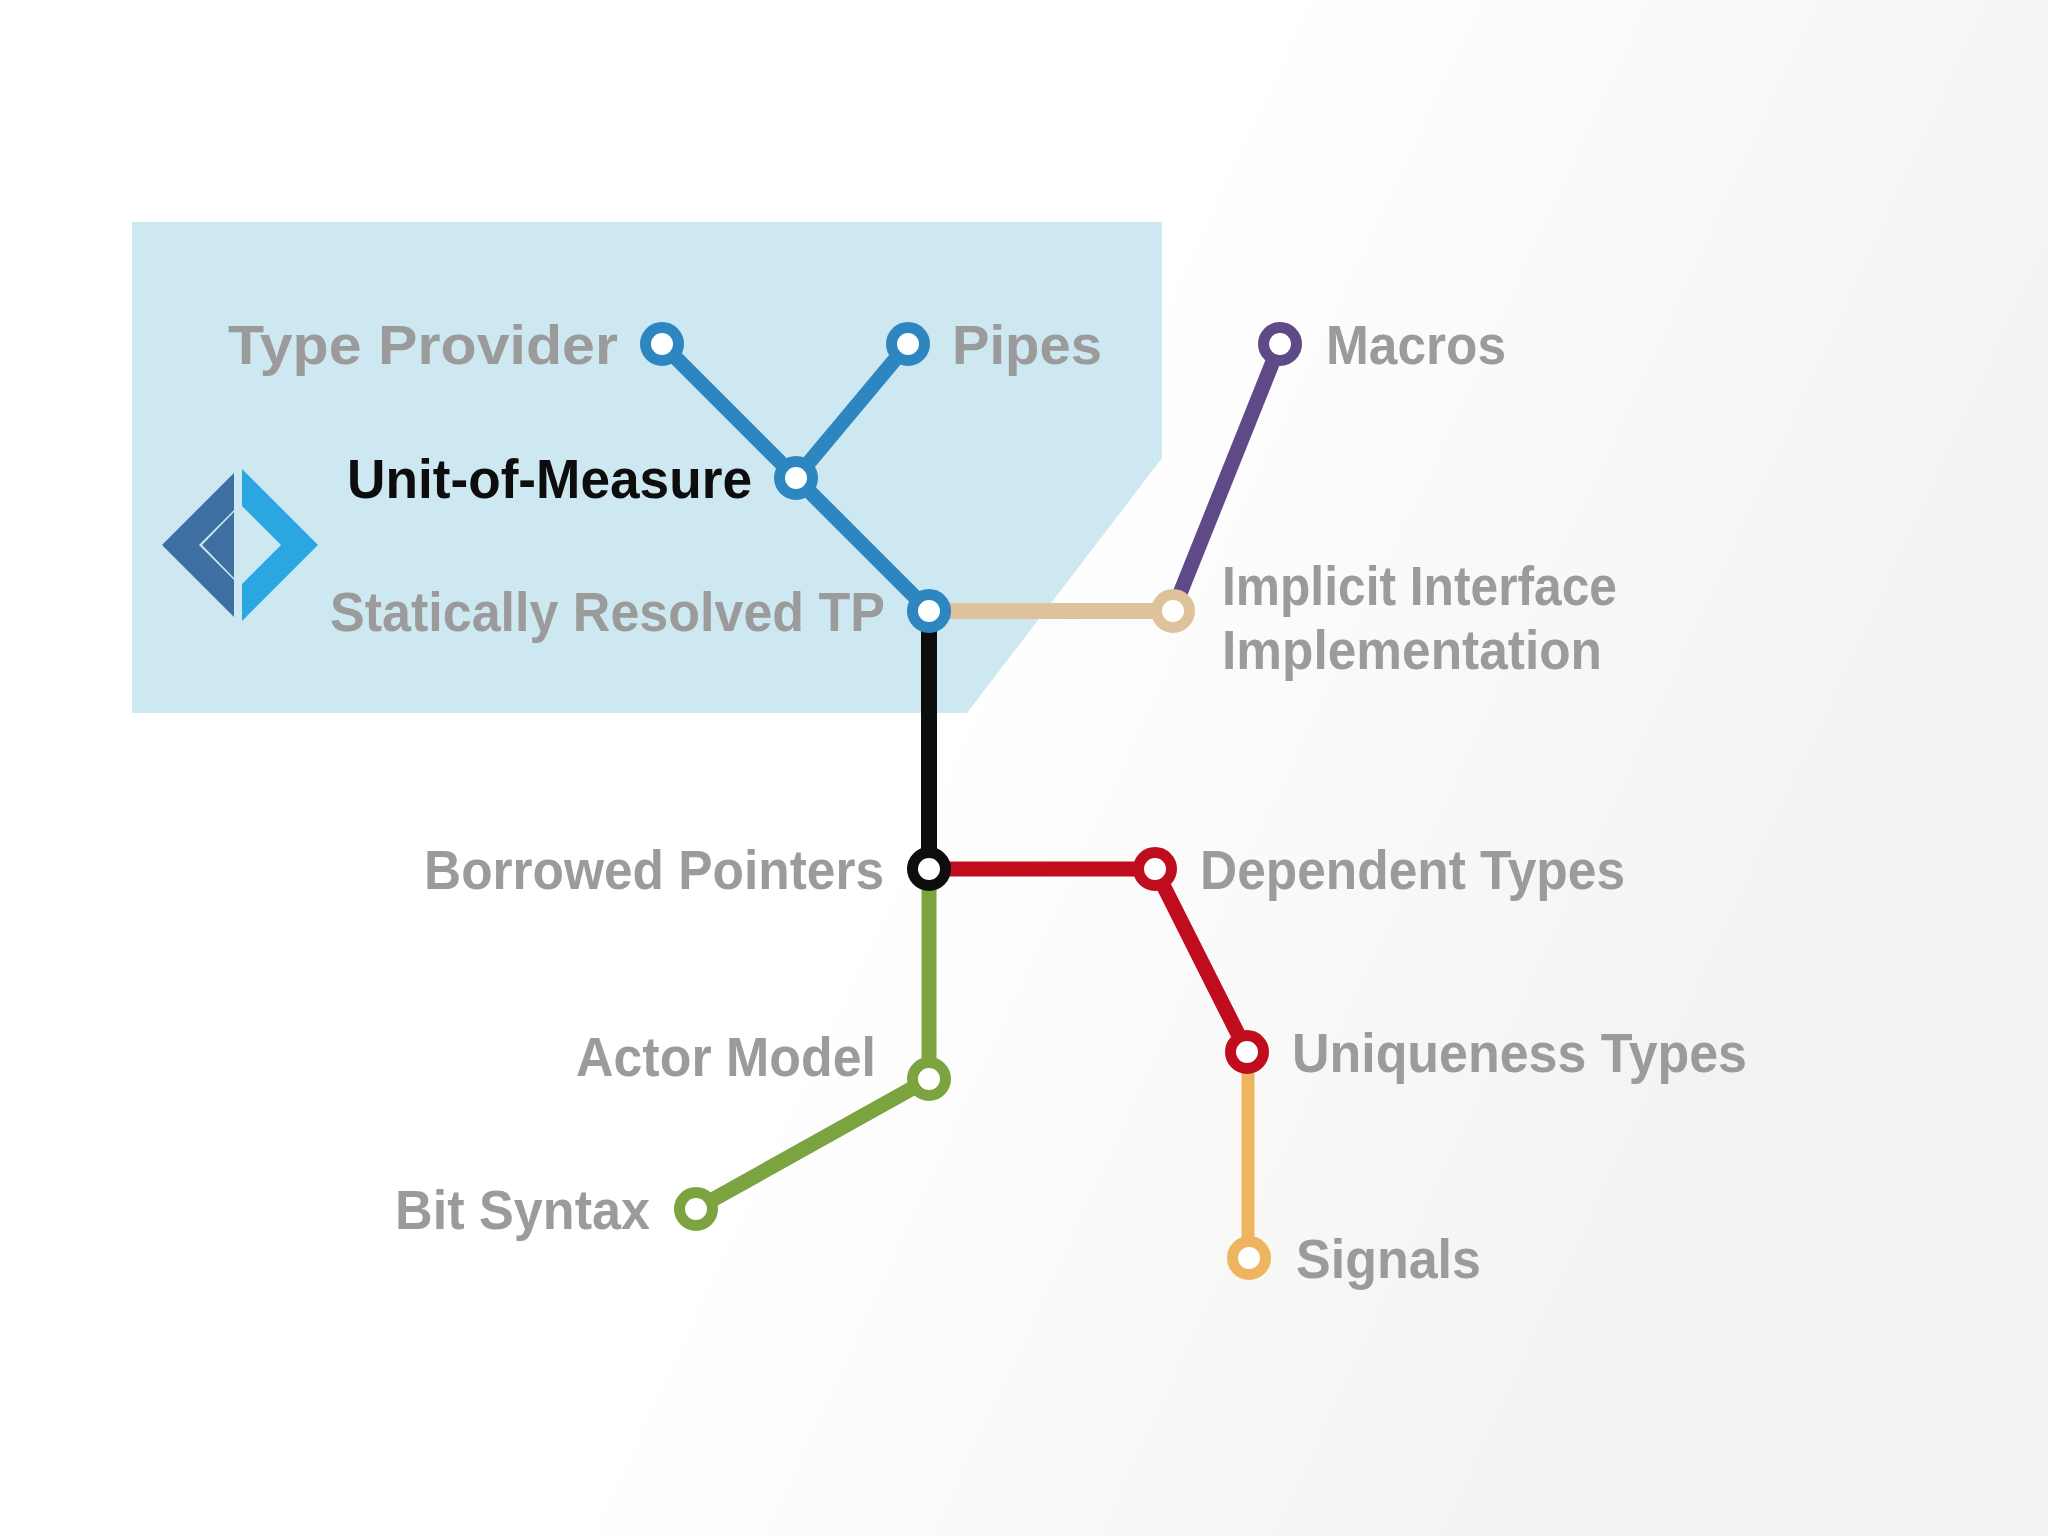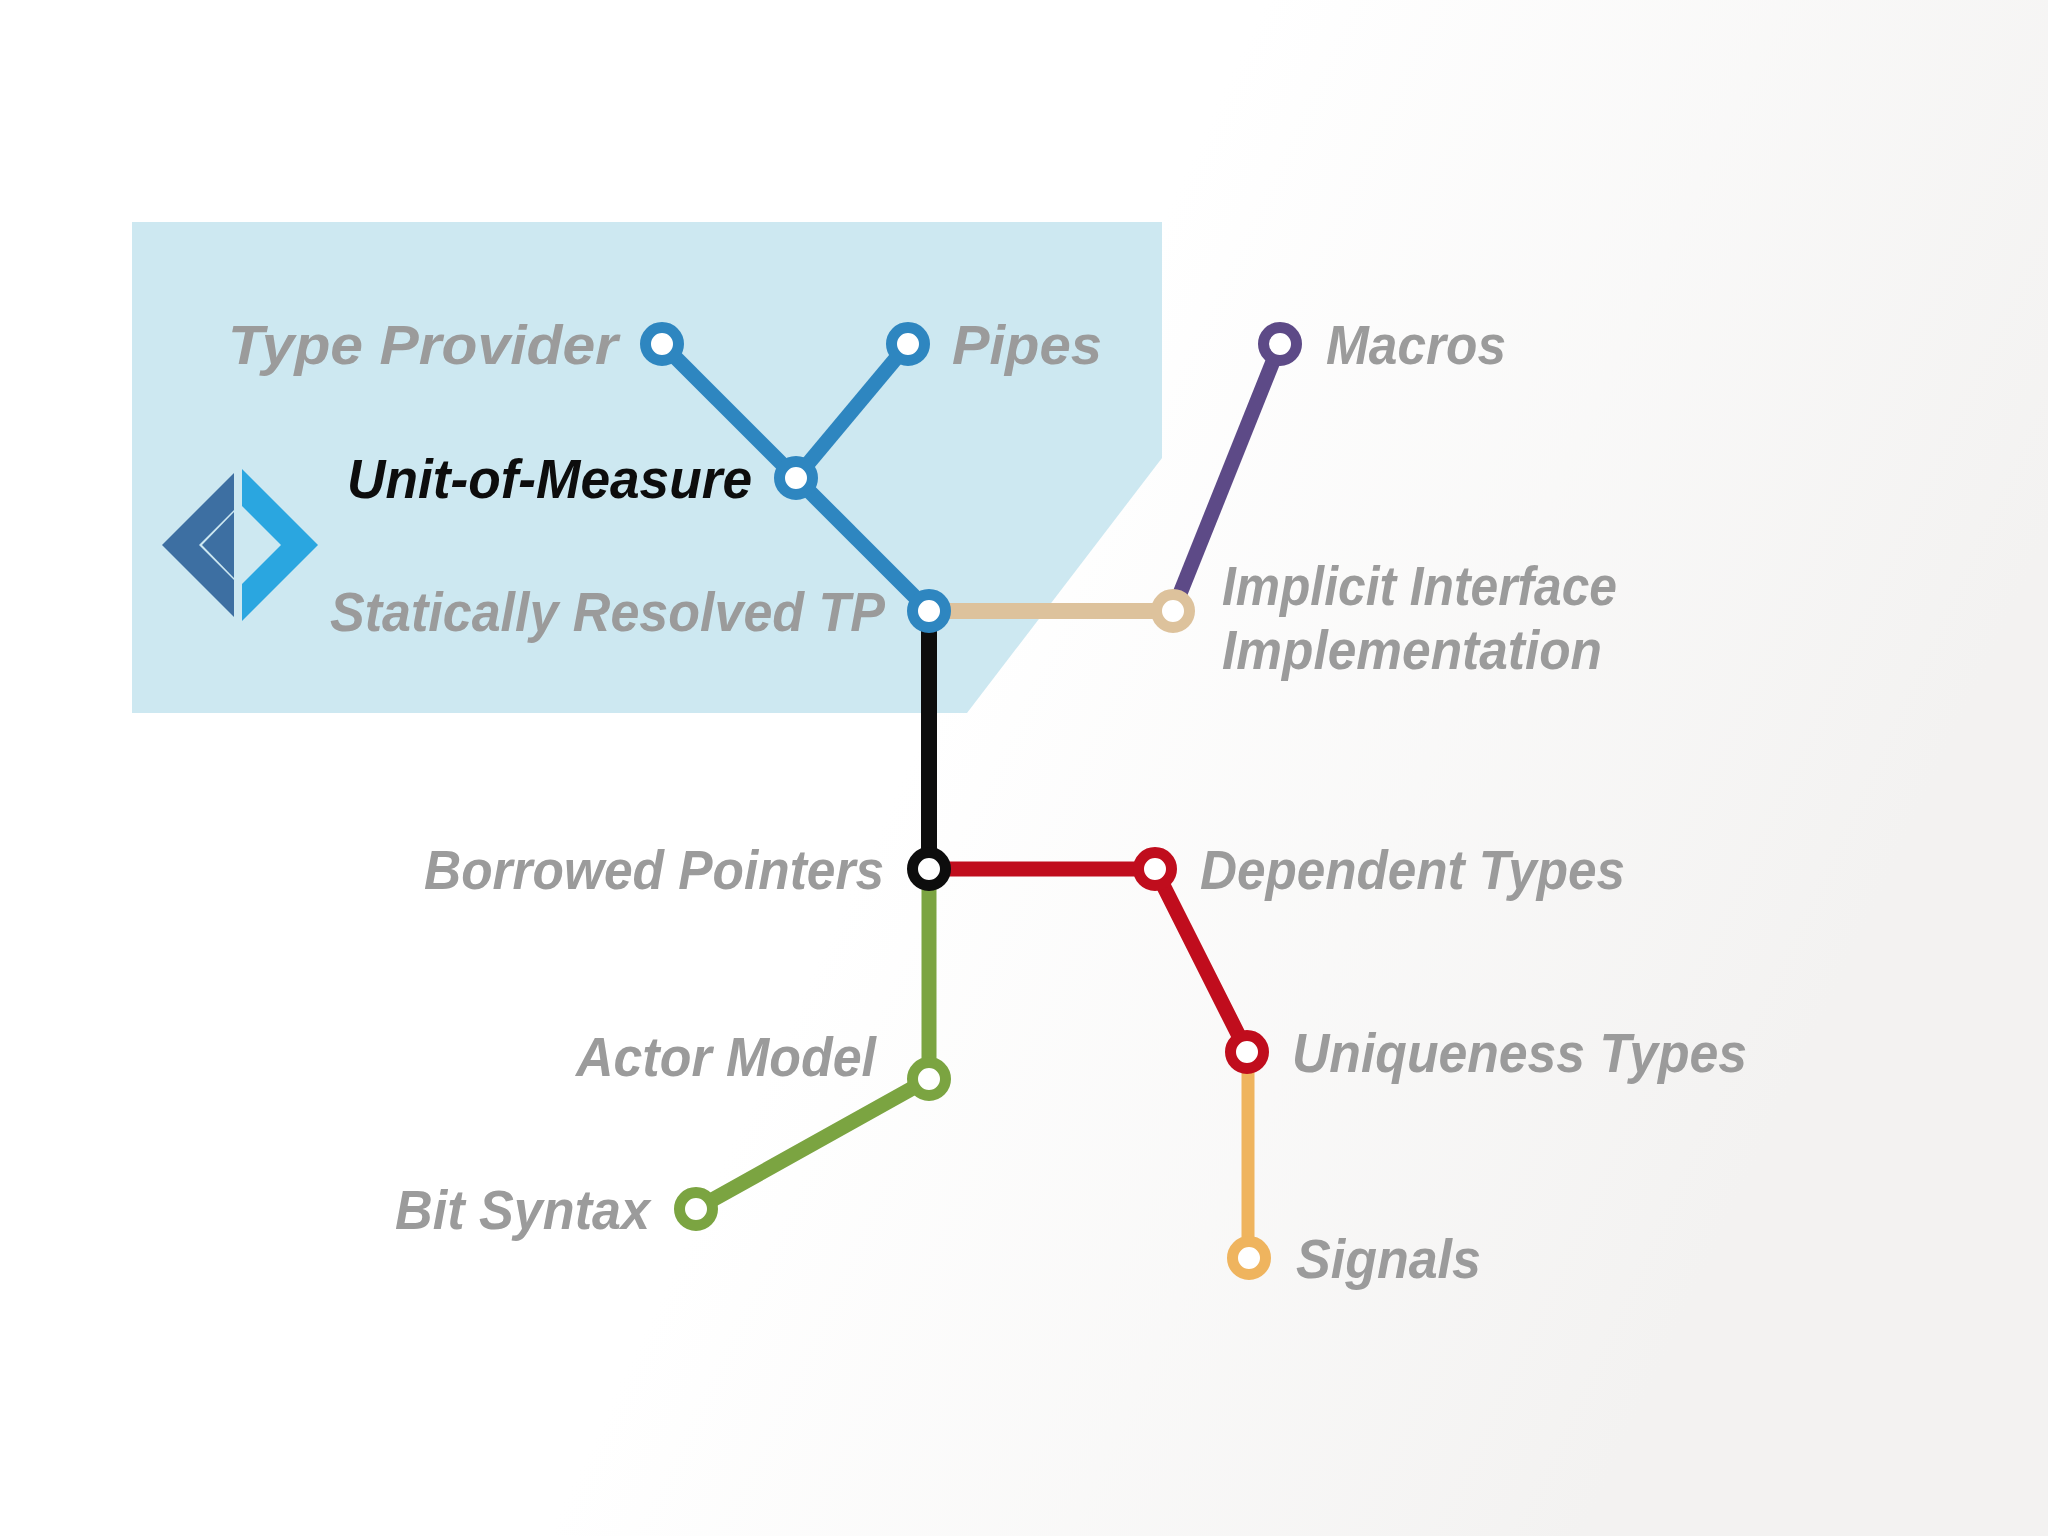--- a/index.html
+++ b/index.html
@@ -1,16 +1,16 @@
 <!DOCTYPE html>
 <html><head>
 <meta charset="utf-8">
 <style>
   html, body { margin: 0; padding: 0; background: #ffffff; }
-  .stage { width: 100%; font-style: italic; }
+  .stage { width: 100%; }
   svg {
     display: block;
     width: 100%;
     height: auto;
     font-family: "Liberation Sans", sans-serif;
     font-weight: 700;
   }
   text { font-size: 56px; }
   .two-line { font-size: 56px; }
 </style>

